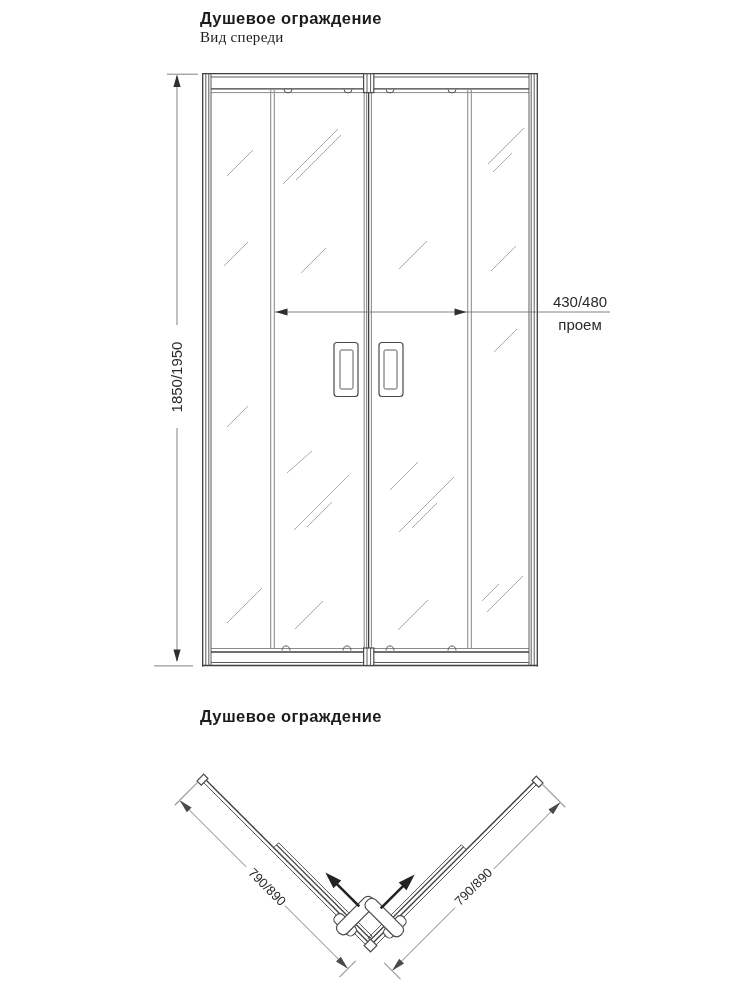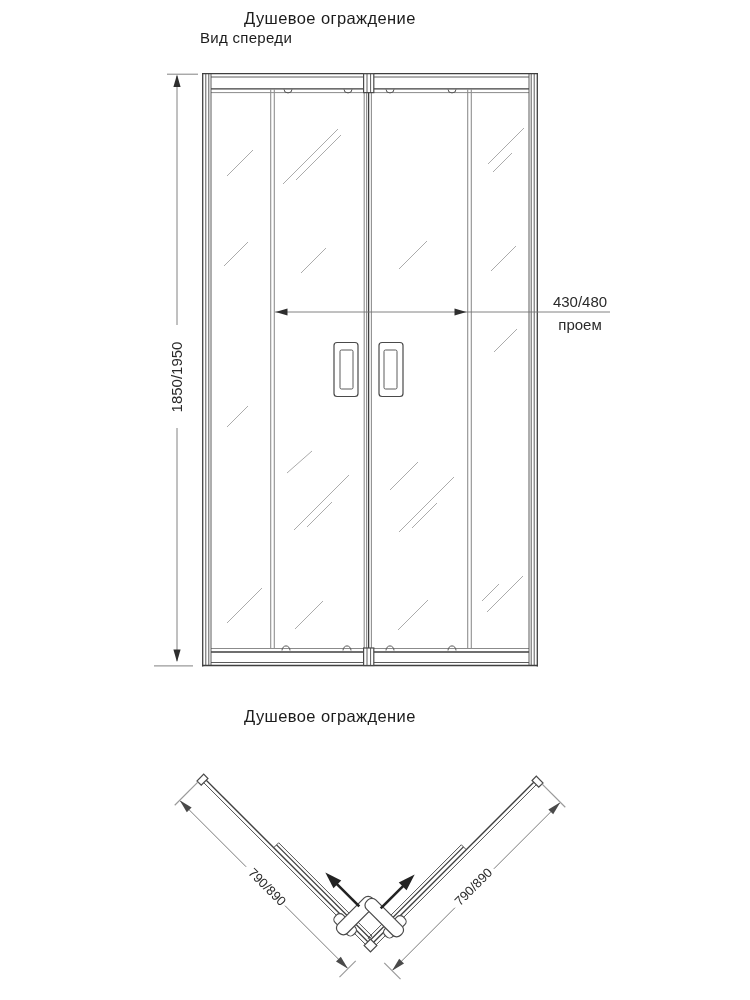--- a/index.html
+++ b/index.html
@@ -1,20 +1,20 @@
 <!DOCTYPE html>
 <html><head>
 <meta charset="utf-8">
 <style>
   html,body{margin:0;padding:0;background:#ffffff;}
   .page{position:relative;width:750px;height:1000px;background:#ffffff;overflow:hidden;
         font-family:"Liberation Sans",sans-serif;}
   .title-block{position:absolute;left:200px;color:#1c1c1c;}
-  .title-block .t{font-size:16.5px;font-weight:normal;letter-spacing:.4px;line-height:20px;margin-left:44px;}
-  .title-block .s{font-size:15px;font-weight:normal;letter-spacing:.3px;line-height:19px;}
+  .title-block .t{font-size:16.5px;font-weight:bold;letter-spacing:.4px;line-height:20px;}
+  .title-block .s{font-size:15px;font-weight:normal;letter-spacing:.3px;line-height:19px;font-family:Liberation Serif, serif;}
   #tb-front{top:8px;}
   #tb-top{top:706px;}
   svg{position:absolute;left:0;top:0;}
   .ln{stroke:#3f3f3f;stroke-width:1.3;fill:none;}
   .lnmed{stroke:#4a4a4a;stroke-width:0.9;fill:none;}
   .lngray{stroke:#8f8f8f;stroke-width:1.1;fill:none;}
   .lntrack{stroke:#6d6d6d;stroke-width:0.8;fill:none;}
   .hatch{stroke:#ababab;stroke-width:1;fill:none;}
   .dim{stroke:#757575;stroke-width:0.9;fill:none;}
   .dimlight{stroke:#9a9a9a;stroke-width:1.2;fill:none;}

